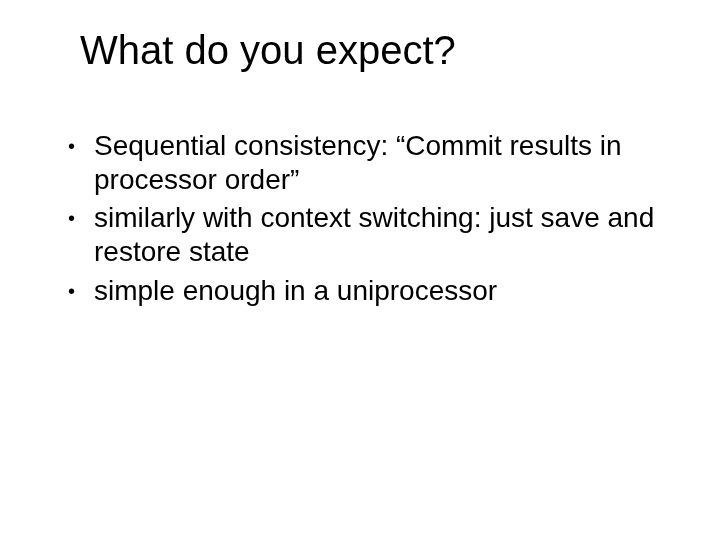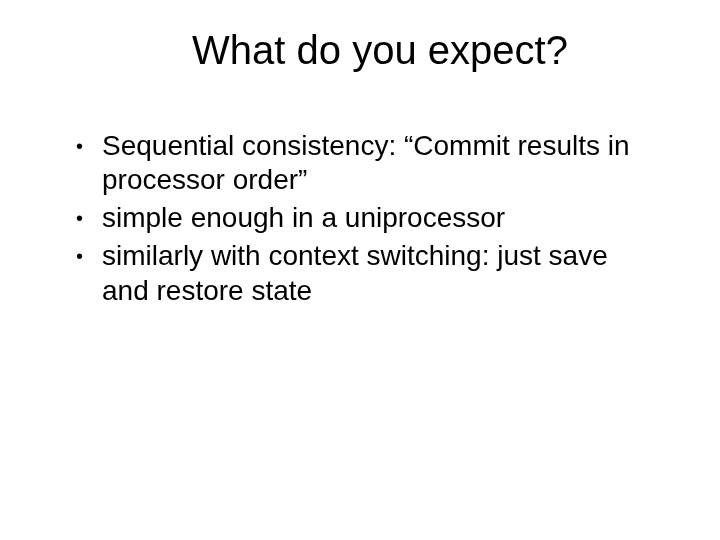--- a/index.html
+++ b/index.html
@@ -11,28 +11,28 @@
     font-family: Arial, Helvetica, sans-serif;
     color: #000;
   }
   .slide {
     width: 720px;
     height: 540px;
     box-sizing: border-box;
     padding: 28px 40px 40px 40px;
   }
   .title {
-    text-align: center;
+    text-align: left;
     font-size: 40px;
     font-weight: 400;
     margin: 0 0 56px 0;
     padding-left: 40px;
   }
   ul.body {
-    margin: 8px;
+    margin: 0;
     padding: 0 20px 0 28px;
     list-style: none;
   }
   ul.body > li {
     font-size: 28px;
     line-height: 1.22;
     margin: 0 0 4px 0;
     padding-left: 26px;
     position: relative;
   }
@@ -45,16 +45,16 @@
     line-height: 34px;
   }
 </style>
 </head>
 <body>
 
 <div class="slide">
   <h1 class="title">What do you expect?</h1>
   <ul class="body">
     <li>Sequential consistency: “Commit results in processor order”</li>
+    <li>similarly with context switching: just save and restore state</li>
     <li>simple enough in a uniprocessor</li>
-    <li>similarly with context switching: just save and restore state</li>
   </ul>
 </div>
 
 </body></html>

